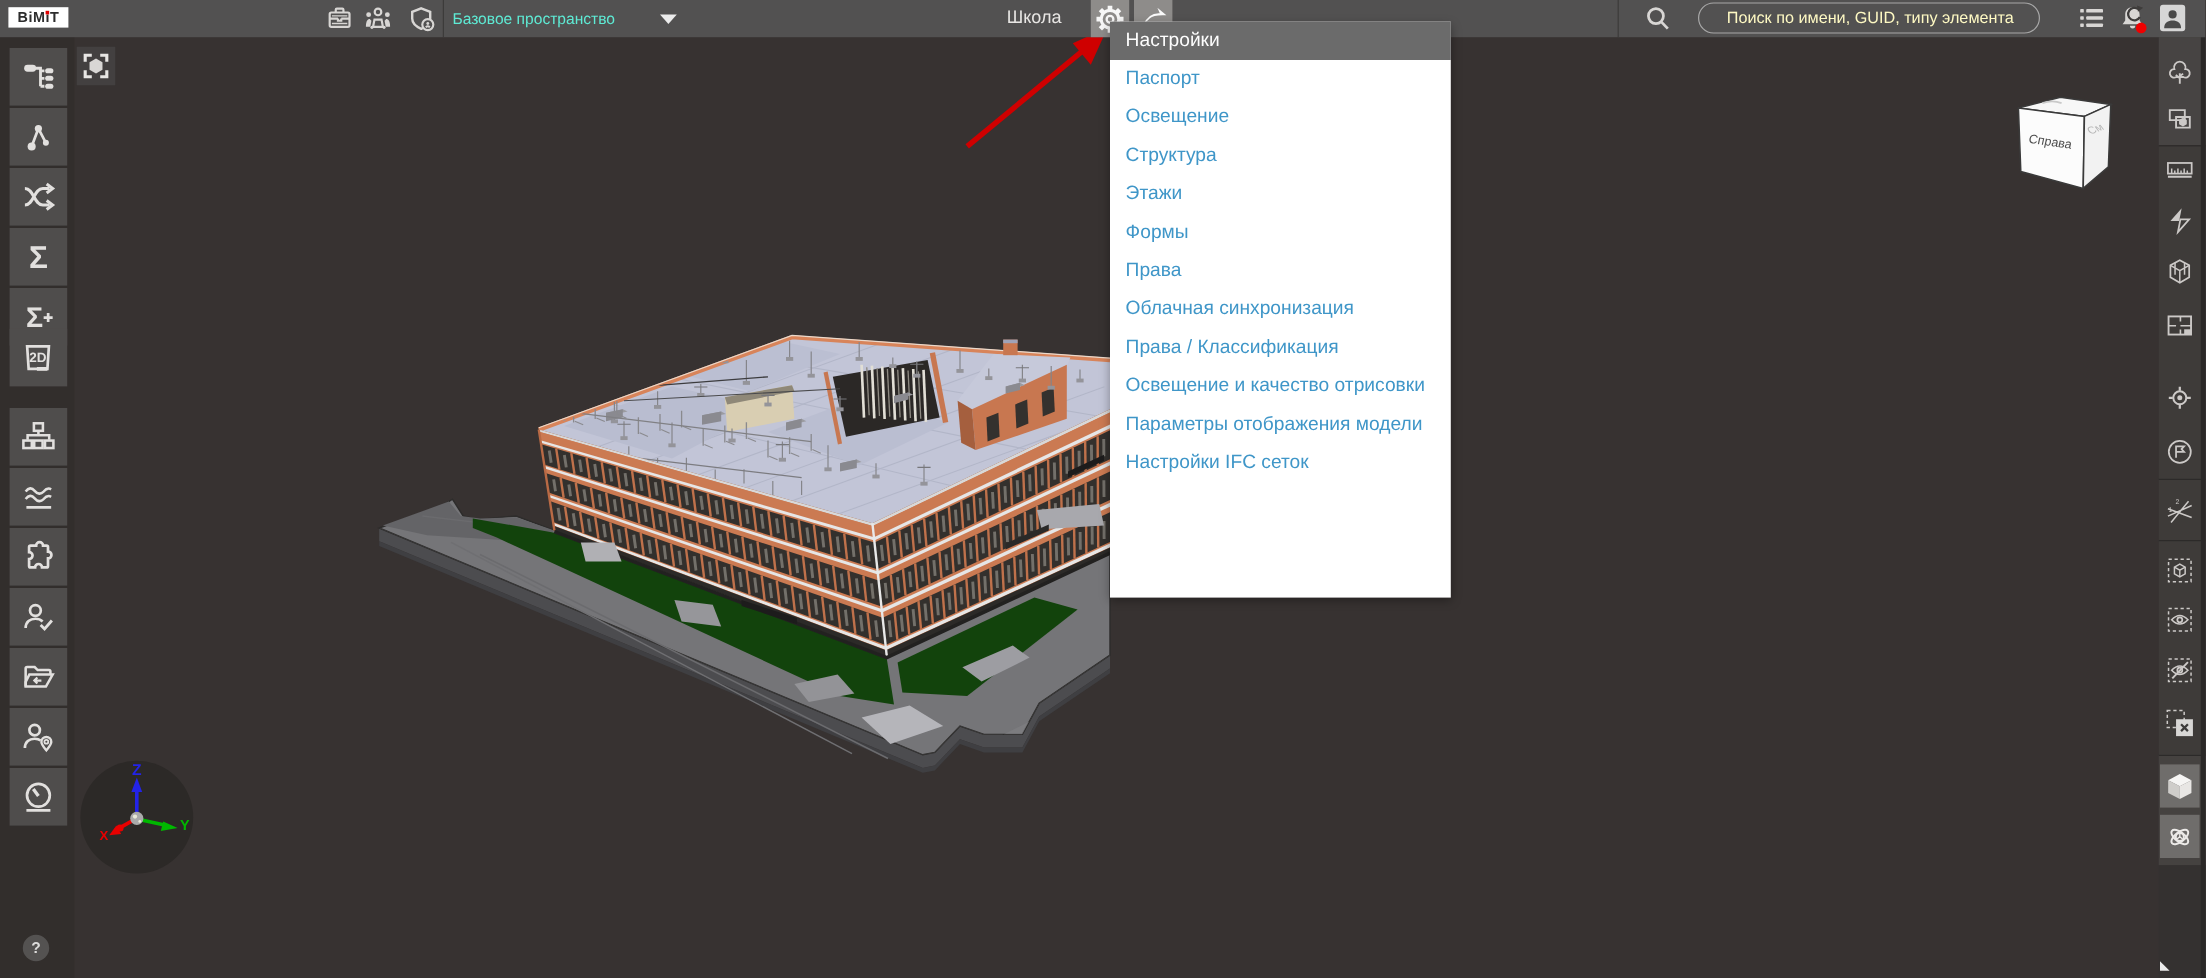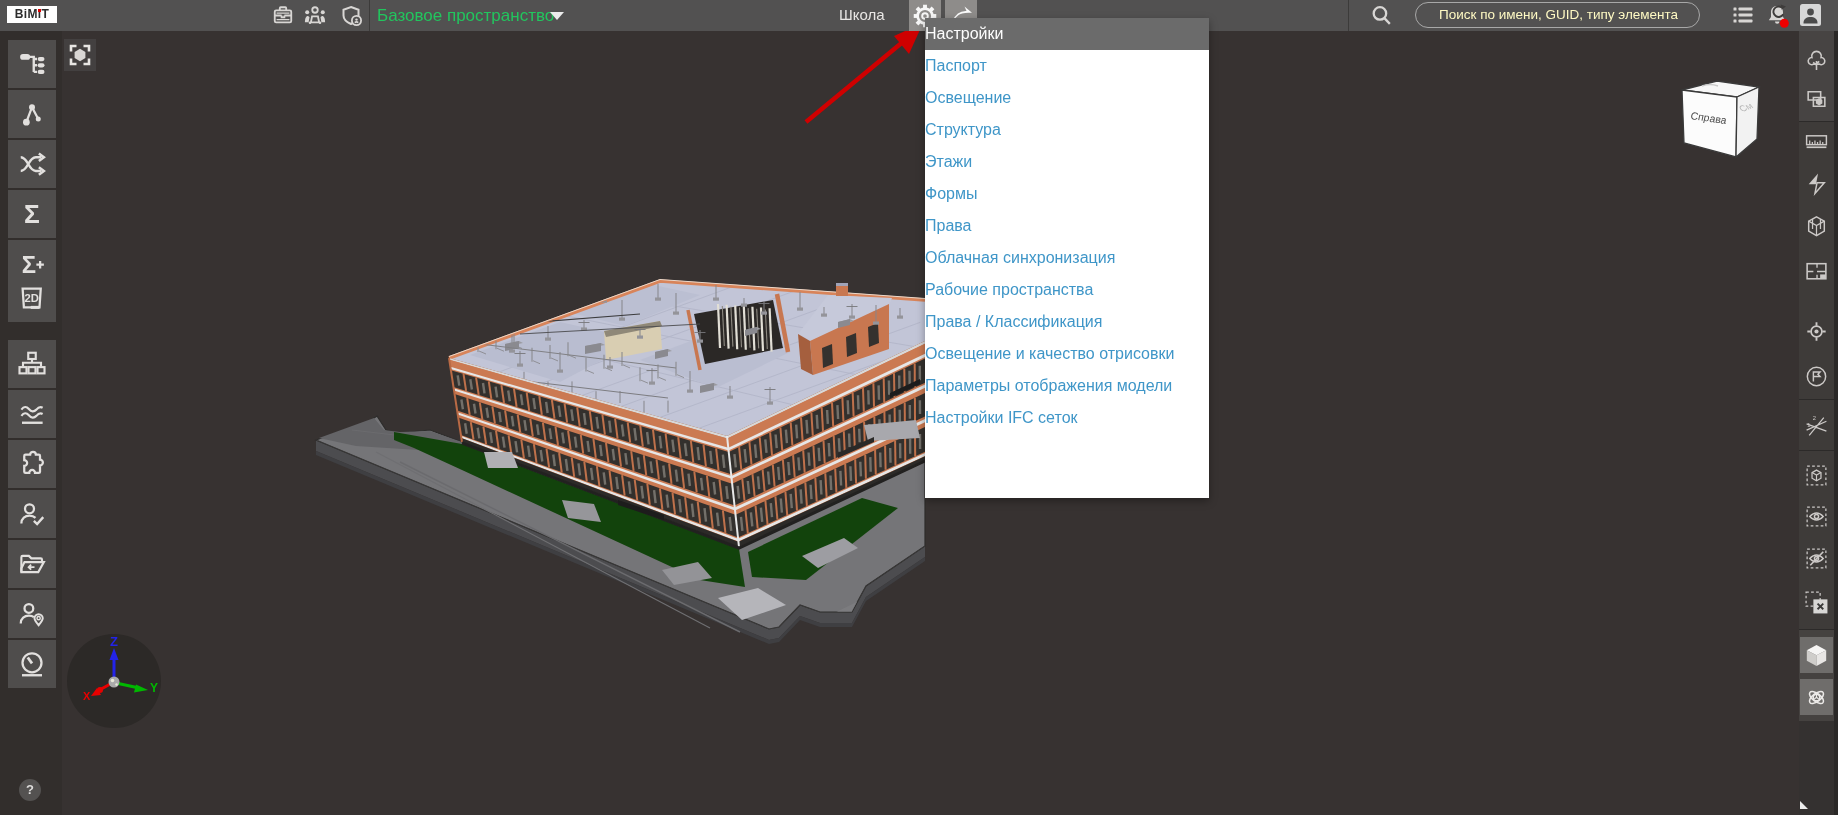--- a/index.html
+++ b/index.html
@@ -1,27 +1,27 @@
 <!DOCTYPE html>
 <html><head><meta charset="utf-8"><style>
 *{margin:0;padding:0;box-sizing:border-box}
 html,body{width:1838px;height:815px;overflow:hidden;background:#373231;font-family:"Liberation Sans",sans-serif}
 #root{position:relative;width:1838px;height:815px}
 .abs{position:absolute}
 #topbar{left:0;top:0;width:1838px;height:31px;background:#525151;z-index:20}
 #logo{z-index:21;left:7px;top:6px;width:50px;height:17px;background:#fff;color:#2d2d2d;font-weight:bold;font-size:12px;text-align:center;line-height:17px;letter-spacing:0.4px}
 #logodot{z-index:22;left:38px;top:9px;width:3px;height:3px;background:#e00000}
-.tbtxt{z-index:21;color:#22c55e;font-size:17px;line-height:31px}
+.tbtxt{z-index:21;color:#5eead4;font-size:13px;line-height:31px}
 #wstxt{left:377px;top:0}
 #wstri{z-index:21;left:550px;top:12px;width:0;height:0;border-left:7px solid transparent;border-right:7px solid transparent;border-top:8px solid #ececec}
 #title{left:839px;top:0;font-size:15px;color:#e8e6e4;line-height:29px}
 .tbdiv{z-index:21;top:0;width:1px;height:31px;background:#3c3b3a}
 .tbbtn{z-index:21;top:0;width:32px;height:31px;background:#8e8c8a;display:flex;align-items:center;justify-content:center}
 #menu{left:925px;top:18px;width:284px;height:480px;background:#fff;z-index:30;box-shadow:0 3px 8px rgba(0,0,0,0.35)}
-.mi{height:32px;line-height:32px;font-size:16px;color:#3f96c8;white-space:nowrap}
+.mi{height:32px;line-height:32px;padding-left:13px;font-size:16px;color:#3f96c8;white-space:nowrap}
 .mi.hl{background:#6b6b6b;color:#fdfdfd}
 #lrail{left:0;top:31px;width:62px;height:784px;background:#322e2c;z-index:5}
 .lbtn{left:8px;width:48px;height:48px;background:#4f4d4c;display:flex;align-items:center;justify-content:center;z-index:6}
 #focusbtn{left:64px;top:39px;width:32px;height:32px;background:#434040;display:flex;align-items:center;justify-content:center;z-index:6}
 #rrail{left:1799px;top:31px;width:39px;height:784px;background:#3e3b39;z-index:5}
 #rrail .seg{position:absolute;left:0;width:39px}
 .ric{position:absolute;left:7px;width:25px;height:25px;display:flex;align-items:center;justify-content:center}
 #help{left:19px;top:779px;width:22px;height:22px;border-radius:50%;background:#545251;color:#dddcdb;font-weight:bold;font-size:13px;text-align:center;line-height:22px;z-index:6}
 #scene{left:0;top:0;z-index:1}
 #searchpill{z-index:21;left:1415px;top:2px;width:285px;height:26px;border:1.5px solid #a8a8a8;border-radius:14px;color:#fef9c3;font-size:13.5px;line-height:23px;padding-left:23px}
@@ -804,19 +804,18 @@
     </svg>
     <div id="menu" class="abs">
       <div class="mi hl">Настройки</div>
       <div class="mi">Паспорт</div>
       <div class="mi">Освещение</div>
       <div class="mi">Структура</div>
       <div class="mi">Этажи</div>
       <div class="mi">Формы</div>
       <div class="mi">Права</div>
       <div class="mi">Облачная синхронизация</div>
-      <div class="mi">Рабочие пространства</div>
       <div class="mi">Права / Классификация</div>
       <div class="mi">Освещение и качество отрисовки</div>
       <div class="mi">Параметры отображения модели</div>
       <div class="mi">Настройки IFC сеток</div>
     </div>
     <div id="help" class="abs">?</div>
   </div>
 </body></html>

